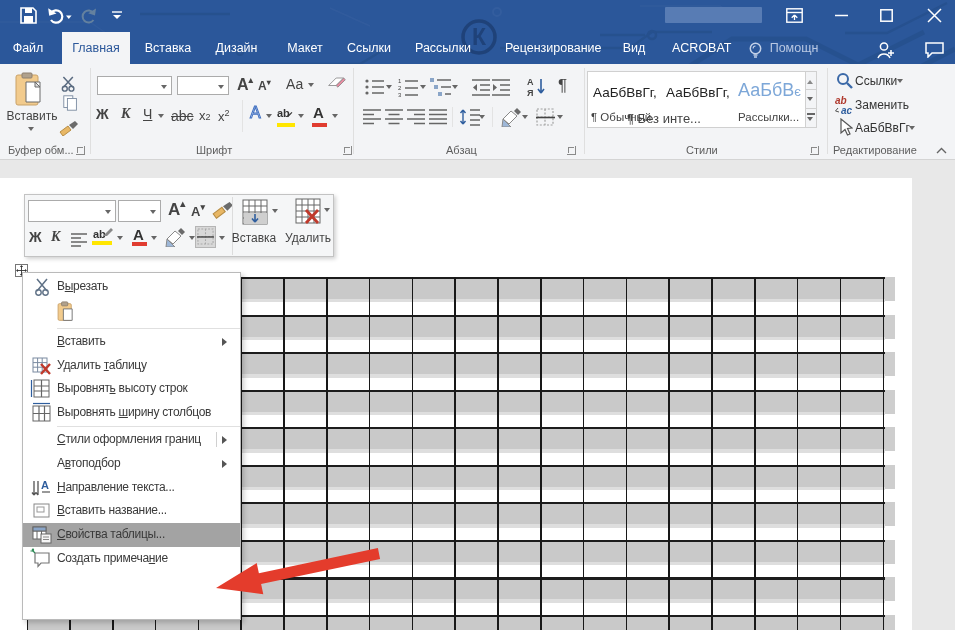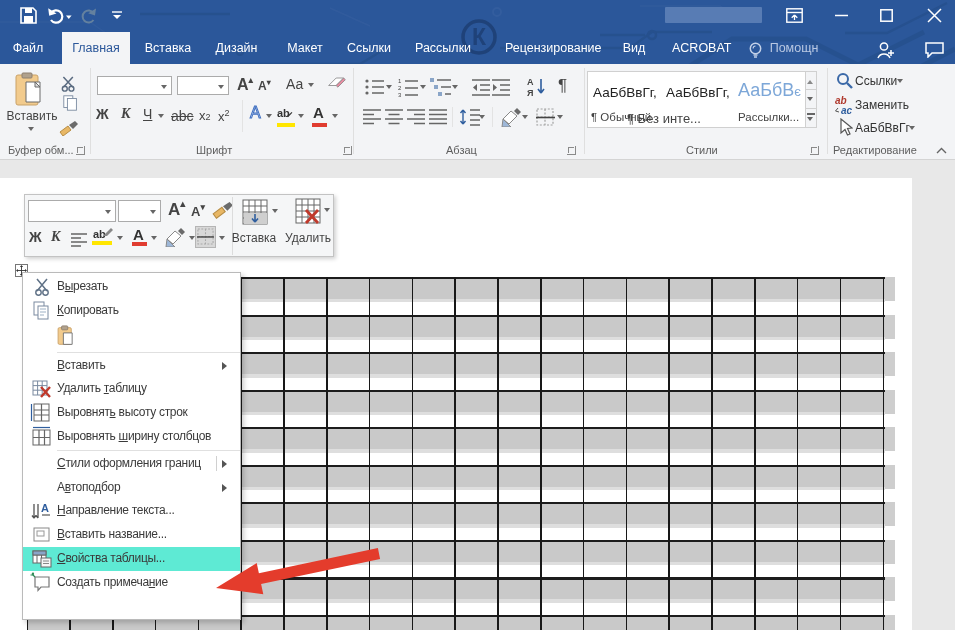--- a/index.html
+++ b/index.html
@@ -44,21 +44,21 @@
 
 
 #minibar { position:absolute; left:24px; top:34px; width:310px; height:63px; background:#f5f6f7; border:1px solid #c3c3c3; box-shadow:2px 2px 4px rgba(0,0,0,0.18); }
 
 
 #cmenu { position:absolute; left:22px; top:112px; width:219px; height:348px; background:#fff; border:1px solid #bababa; box-shadow:3px 3px 5px rgba(0,0,0,0.2); padding-top:2px; }
 .mi { position:relative; height:23.8px; font-size:12px; letter-spacing:-0.3px; color:#3a3a3a; line-height:23.8px; padding-left:34px; white-space:nowrap; }
 .mi .ic { position:absolute; left:6px; top:1px; width:26px; height:22px; }
 .msep { height:1px; background:#e0e0e0; margin:1px 0 1px 34px; }
 .sub:after { content:""; position:absolute; right:9px; top:8px; border:4px solid transparent; border-left:5px solid #555; }
-.hl { background:#5eead4; }
+.hl { background:#a3a3a3; }
 
 
 #handle { position:absolute; left:15px; top:104px; width:13px; height:13px; background:#fff; border:1px solid #777; color:#222; font-size:12px; line-height:12px; text-align:center; }
 </style>
 </head>
 <body>
 <div id="app">
 
   <div id="header">
     <svg class="abs" style="left:0;top:0" width="955" height="66" viewBox="0 0 955 66">
@@ -378,25 +378,20 @@
         <path d="M5.5 1.2 v8.6 M1.2 5.5 h8.6" stroke="#333" stroke-width="0.9"></path>
         <path d="M5.5 0 l-1.6 2 h3.2 z M5.5 11 l-1.6 -2 h3.2 z M0 5.5 l2 -1.6 v3.2 z M11 5.5 l-2 -1.6 v3.2 z" fill="#333"></path>
       </svg>
     </div>
     <div id="cmenu">
       <div class="mi"><svg class="ic" width="26" height="22" viewBox="0 0 26 22">
         <path d="M8 3 L18 15 M18 3 L8 15" stroke="#5f7186" stroke-width="1.5" fill="none"></path>
         <circle cx="9.5" cy="16.5" r="2.7" fill="none" stroke="#5f7186" stroke-width="1.4"></circle>
         <circle cx="16.5" cy="16.5" r="2.7" fill="none" stroke="#5f7186" stroke-width="1.4"></circle>
       </svg>В<u>ы</u>резать</div>
-      <div class="mi"><svg class="ic" width="26" height="22" viewBox="0 0 26 22">
-        <rect x="5" y="2" width="10" height="13" fill="#fff" stroke="#7a8aa0"></rect>
-        <rect x="9" y="6" width="10" height="13" fill="#fff" stroke="#7a8aa0"></rect>
-        <path d="M11 9 h6 M11 12 h6 M11 15 h4" stroke="#9db0c4" stroke-width="1"></path>
-      </svg><u>К</u>опировать</div>
       <div class="mi" style="height:28px">
           <svg class="ic" style="left:30px;top:2px" width="24" height="25" viewBox="0 0 24 25">
         <rect x="3" y="3" width="15" height="19" rx="1.5" fill="#f2cb8d" stroke="#c9a269"></rect>
         <rect x="7" y="1" width="7" height="4.5" rx="1" fill="#b0a18d" stroke="#8e8070"></rect>
         <path d="M9 9 h10 v13 h-10 z" fill="#fff" stroke="#6a6a6a"></path>
       </svg>
         </div>
       <div class="msep"></div>
       <div class="mi sub"><u>В</u>ставить</div>
       <div class="mi"><svg class="ic" width="26" height="22" viewBox="0 0 26 22">

